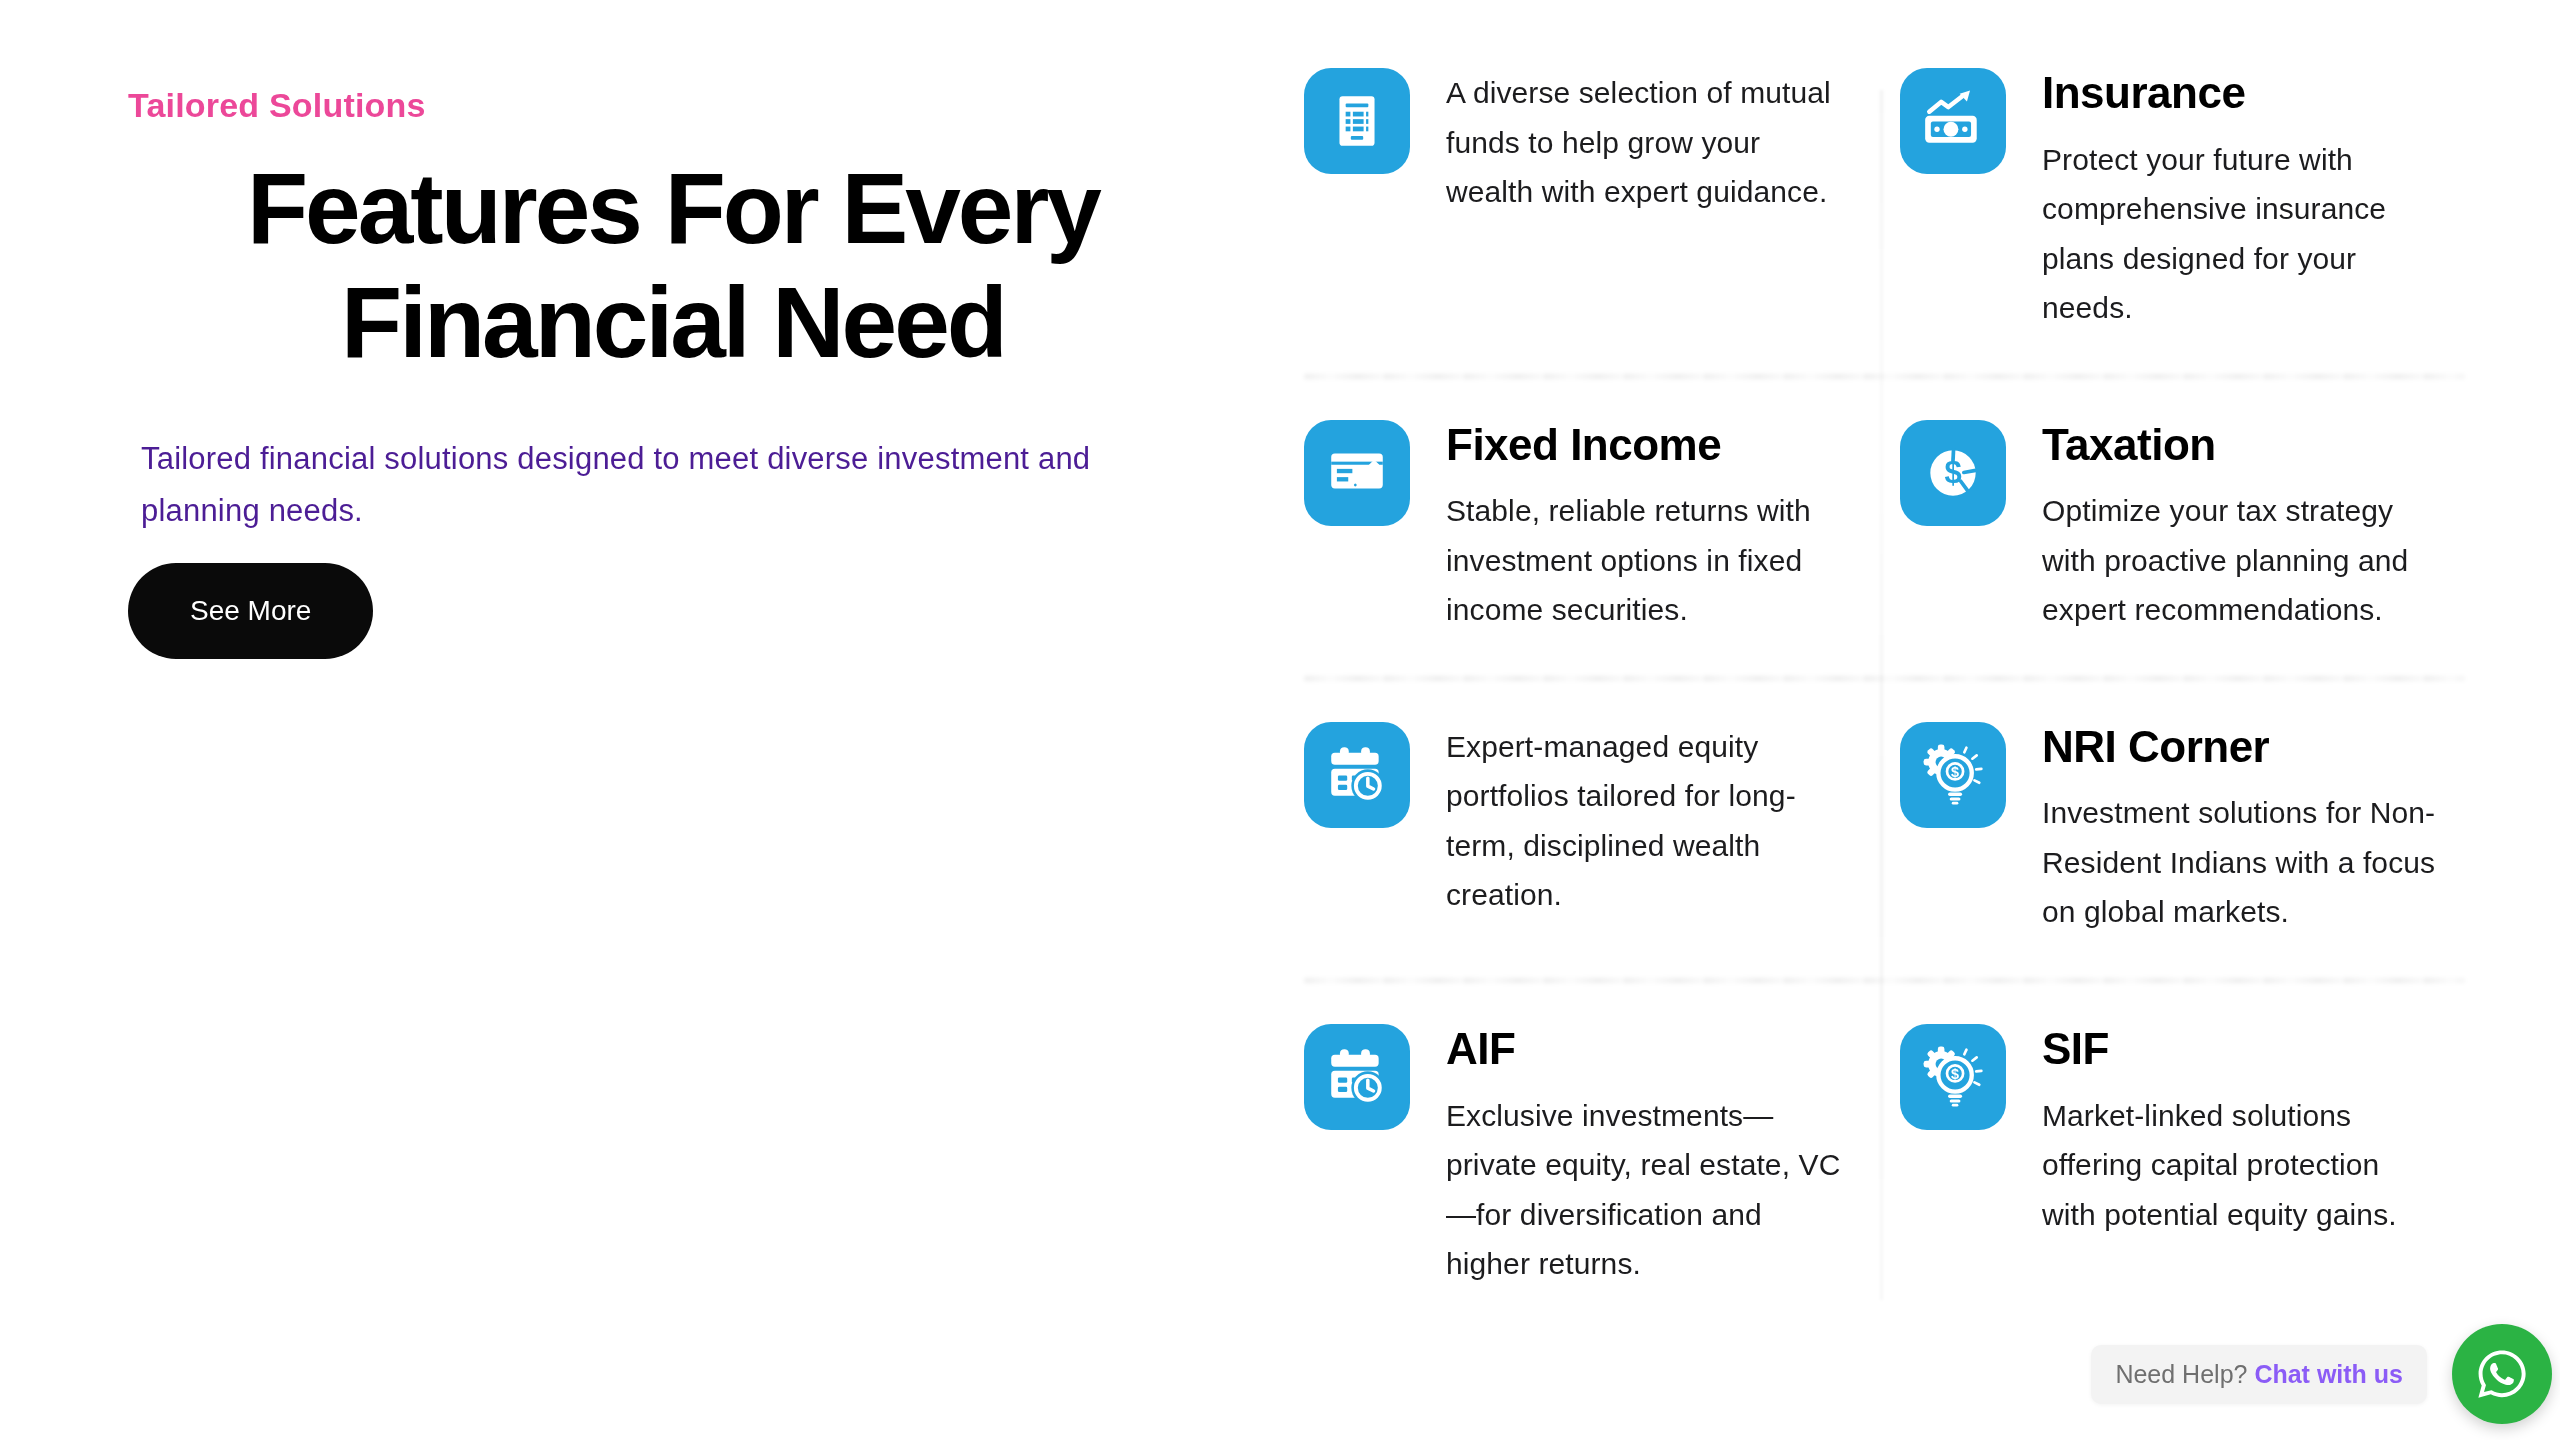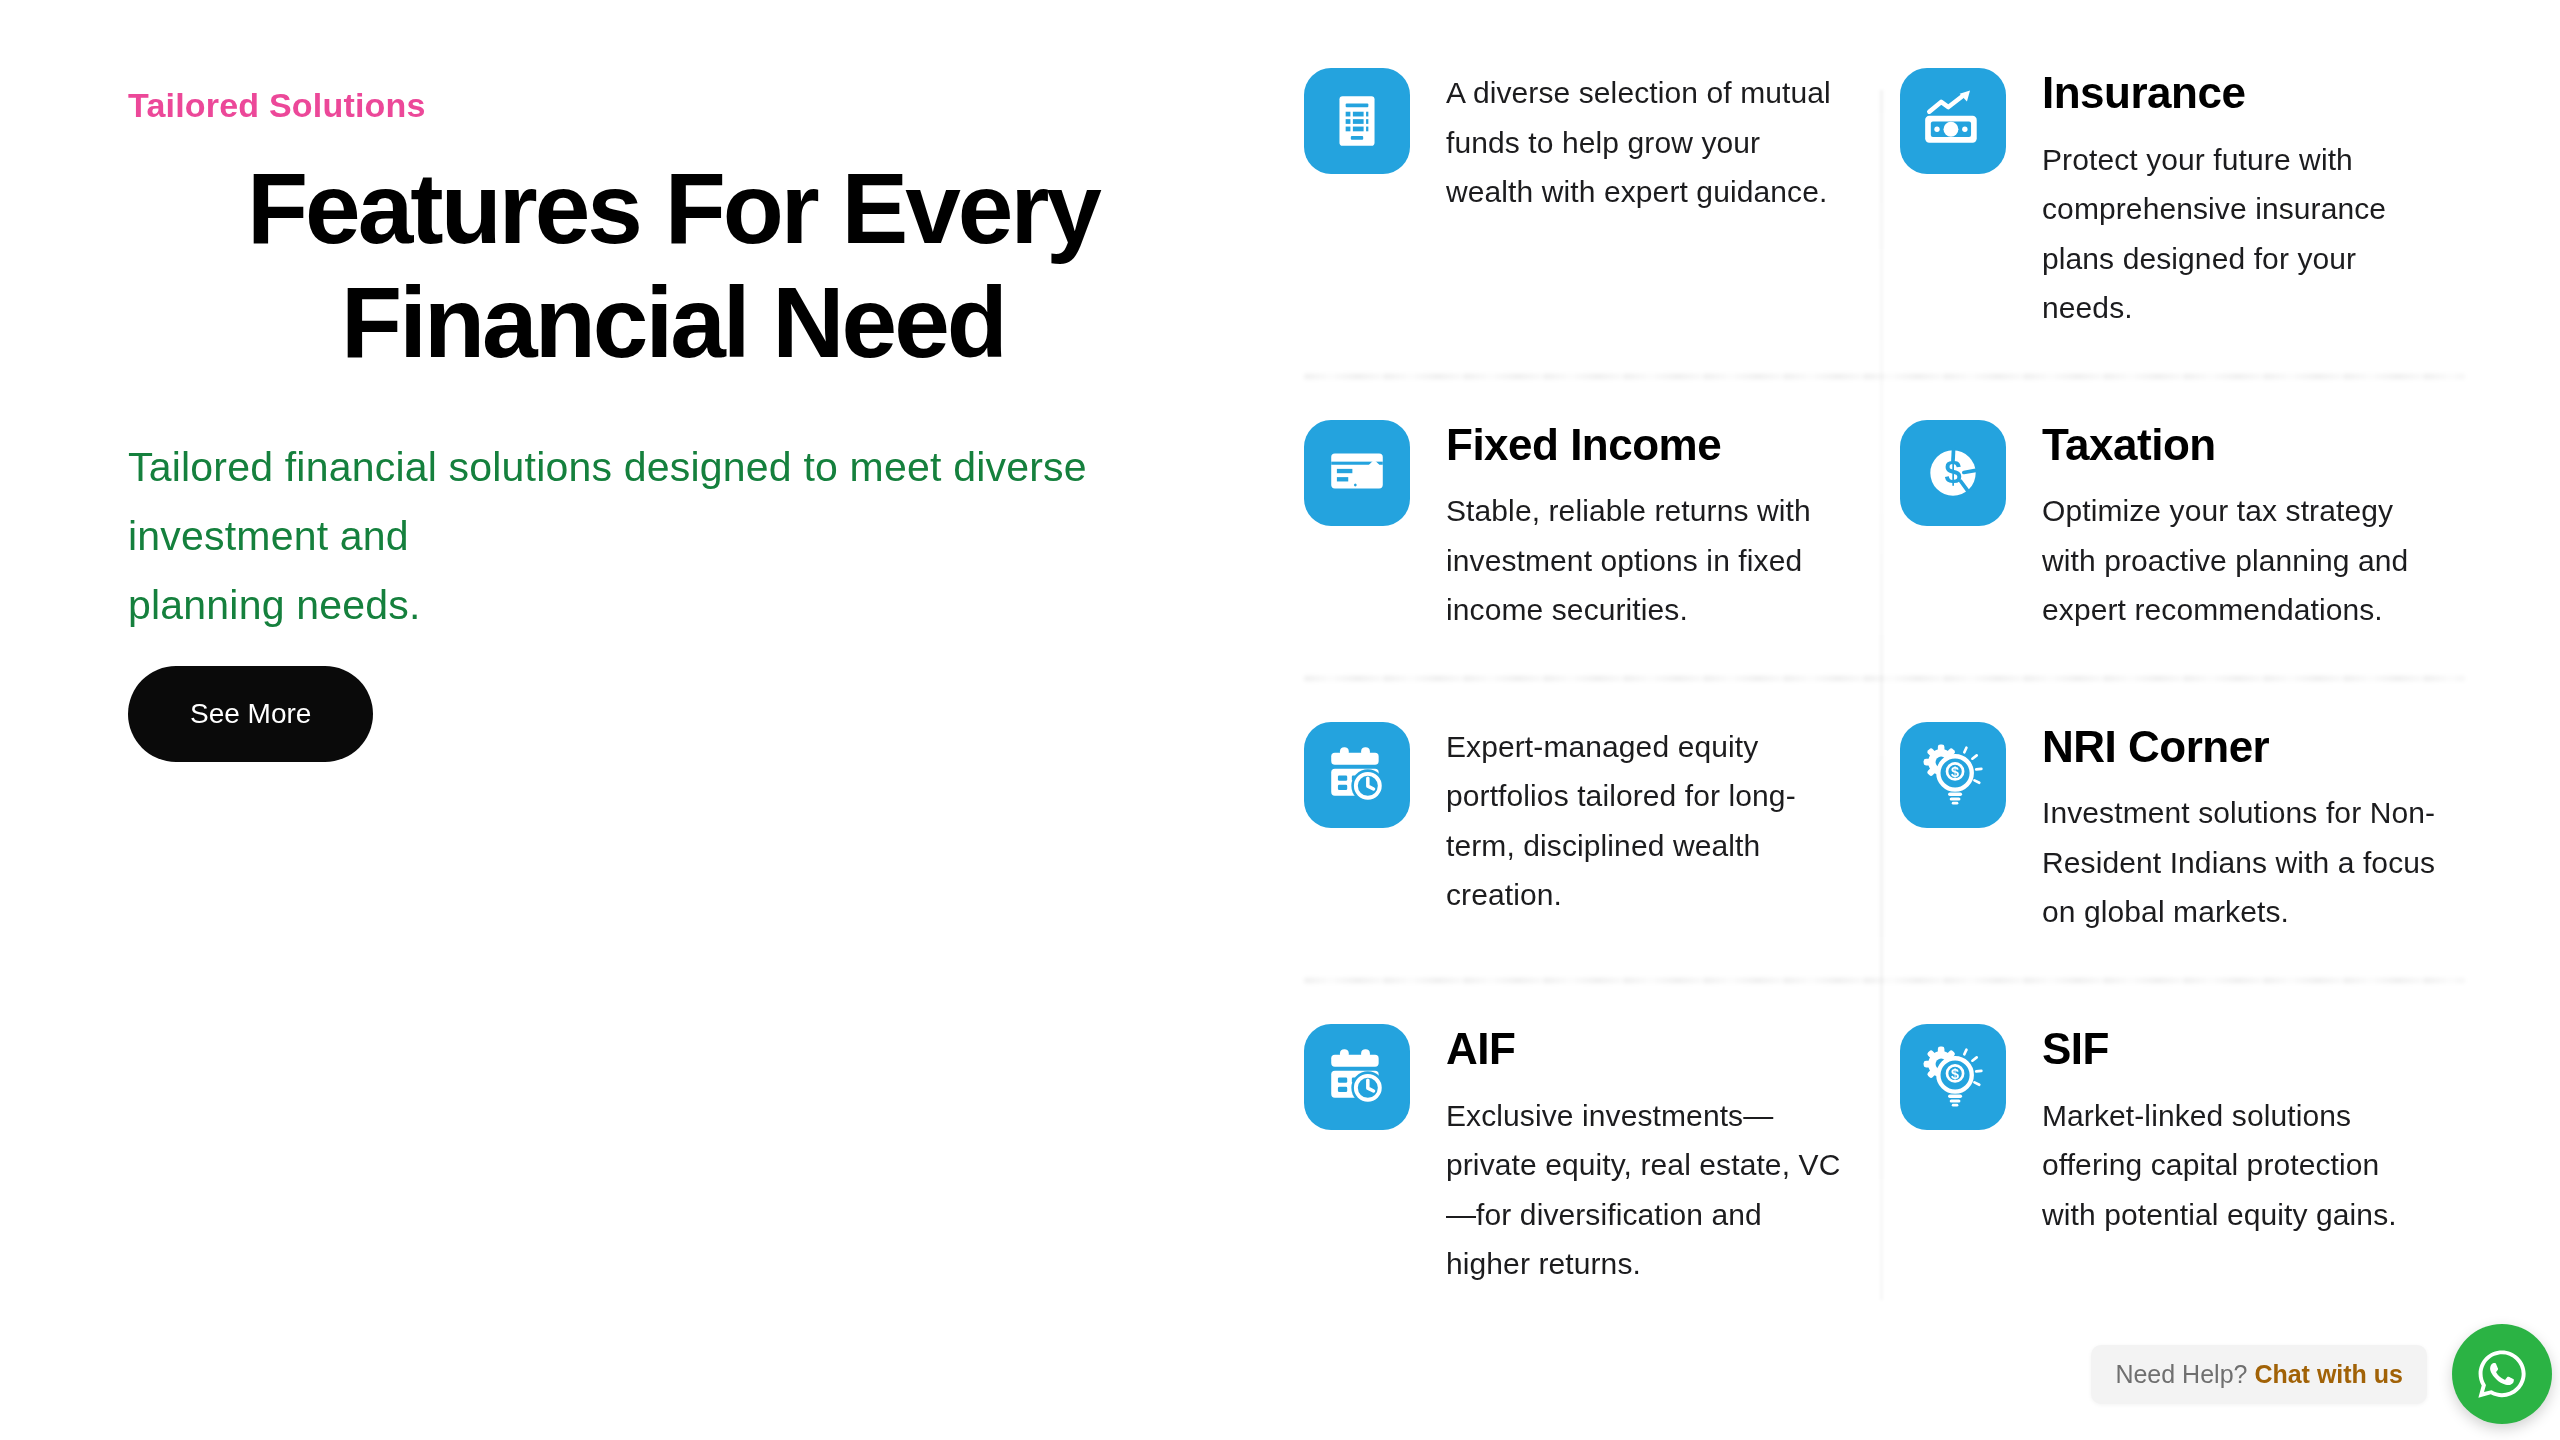--- a/index.html
+++ b/index.html
@@ -34,24 +34,24 @@
     margin: 29px 0 0 0;
     font-size: 100px;
     font-weight: 700;
     color: #000;
     line-height: 1.14;
     letter-spacing: -3px;
     white-space: pre-line;
     text-align: center;
   }
   .hero-desc {
-    margin: 54px 0 0 0;
-    font-size: 41px;
+    margin: 54px 0 0 13px;
+    font-size: 31px;
     line-height: 1.68;
-    color: #15803d;
+    color: #4c1d95;
     letter-spacing: 0.2px;
     white-space: pre-line;
   }
   .see-more {
     display: inline-block;
     margin-top: 26px;
     background: #0a0a0a;
     color: #ffffff;
     font-family: inherit;
     font-size: 28px;
@@ -146,21 +146,21 @@
     background: #f3f3f3;
     border-radius: 10px;
     padding: 15px 24px;
     font-size: 25px;
     color: #6f6f6f;
     box-shadow: 0 1px 4px rgba(0,0,0,0.05);
     white-space: nowrap;
     cursor: pointer;
   }
   .chat-pill b {
-    color: #a16207;
+    color: #8b5cf6;
     font-weight: 700;
   }
   .whatsapp-button {
     width: 100px;
     height: 100px;
     border-radius: 50%;
     background: var(--whatsapp, #2bb344);
     display: flex;
     align-items: center;
     justify-content: center;

